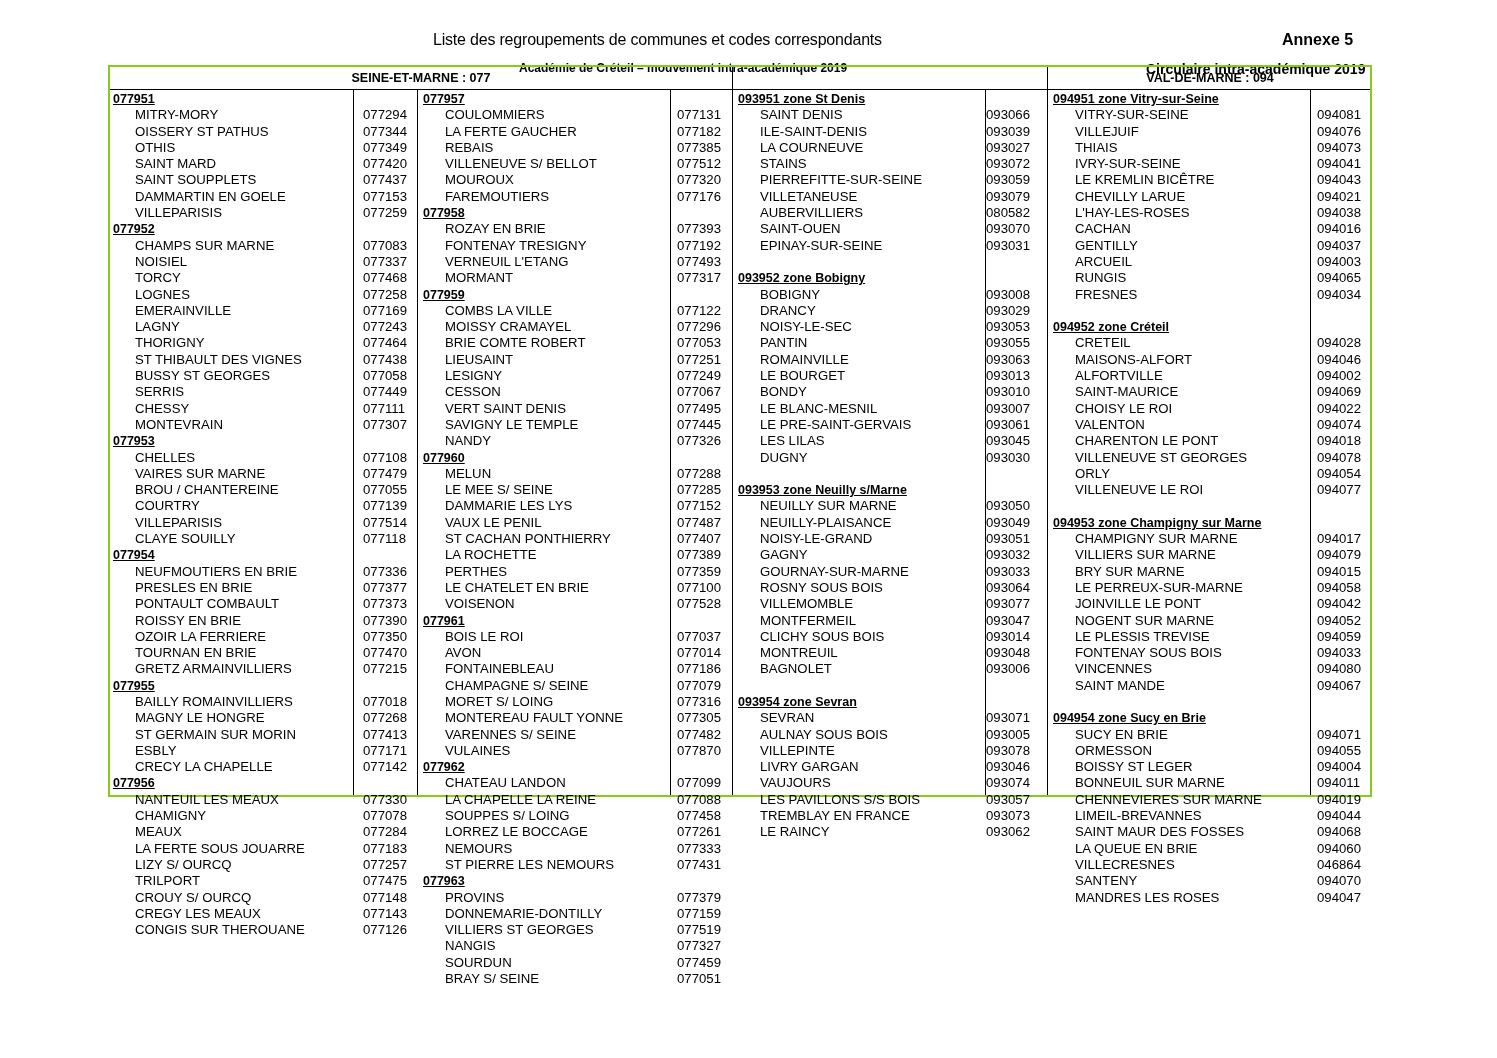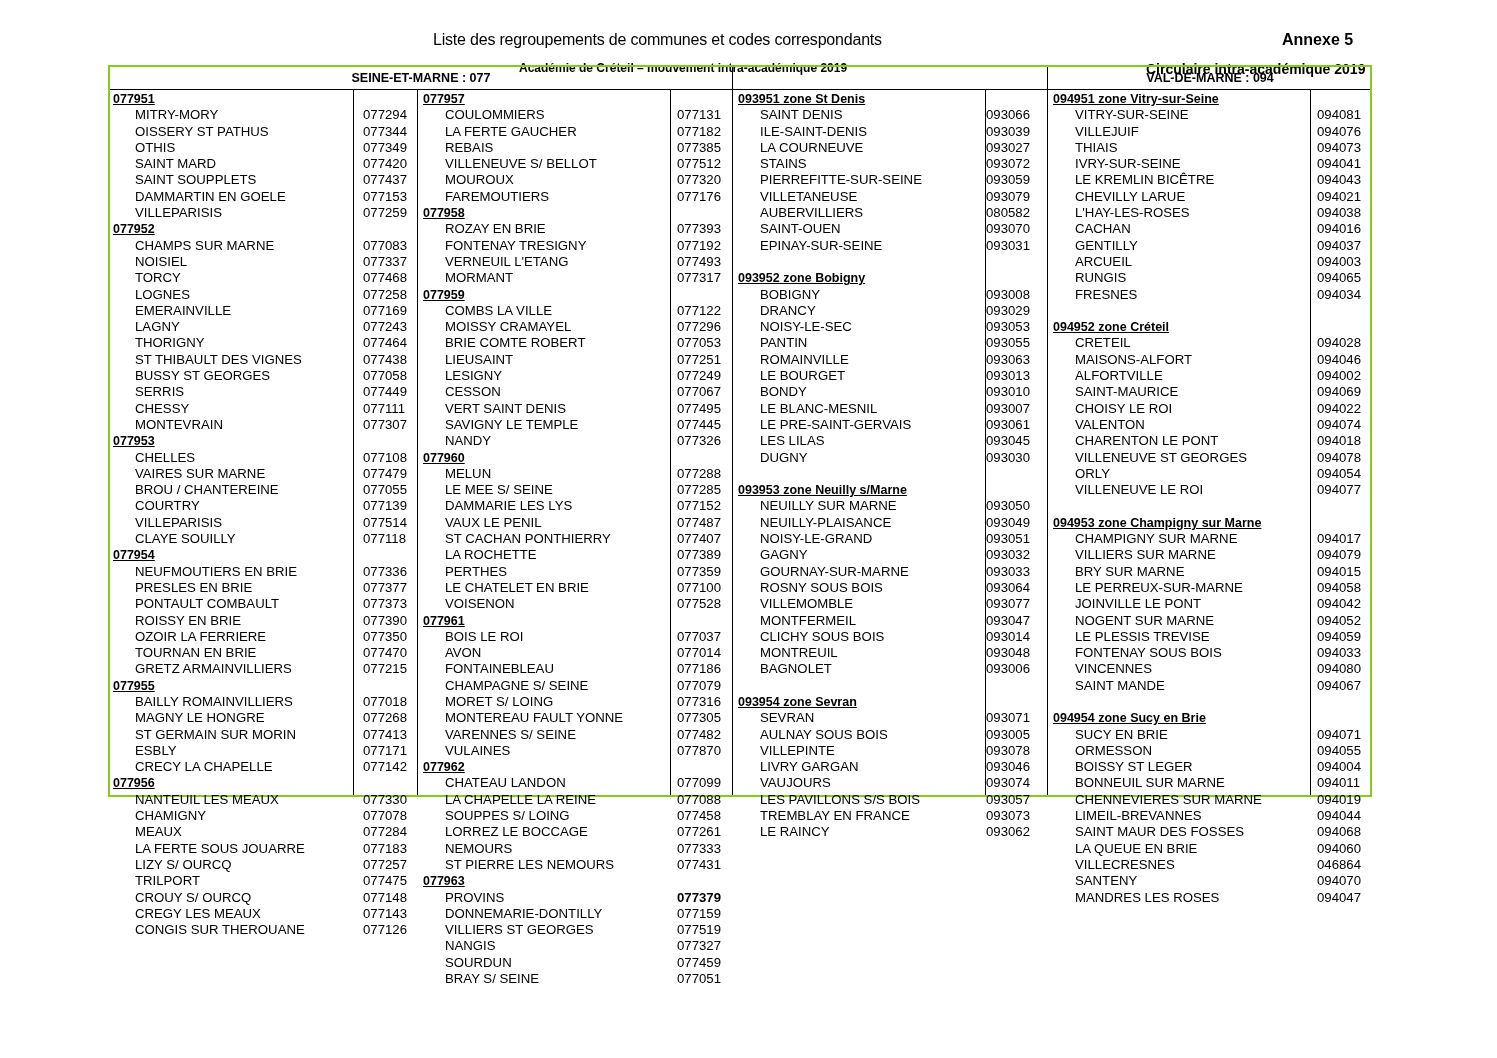--- a/index.html
+++ b/index.html
@@ -404,21 +404,21 @@
         <span class="name">NEMOURS</span>
         <span class="code" style="left: 254px;">077333</span>
       </div>
       <div class="entry">
         <span class="name">ST PIERRE LES NEMOURS</span>
         <span class="code" style="left: 254px;">077431</span>
       </div>
       <div class="entry group">077963</div>
       <div class="entry">
         <span class="name">PROVINS</span>
-        <span class="code" style="left: 254px; font-weight: bold;">077379</span>
+        <span class="code" style="left: 254px;">077379</span>
       </div>
       <div class="entry">
         <span class="name">DONNEMARIE-DONTILLY</span>
         <span class="code" style="left: 254px;">077159</span>
       </div>
       <div class="entry">
         <span class="name">VILLIERS ST GEORGES</span>
         <span class="code" style="left: 254px;">077519</span>
       </div>
       <div class="entry">

